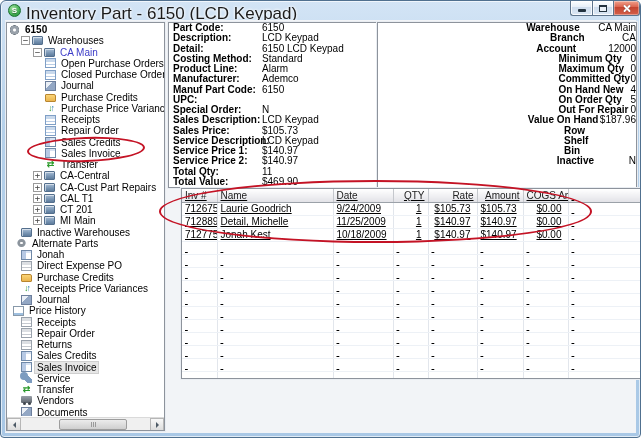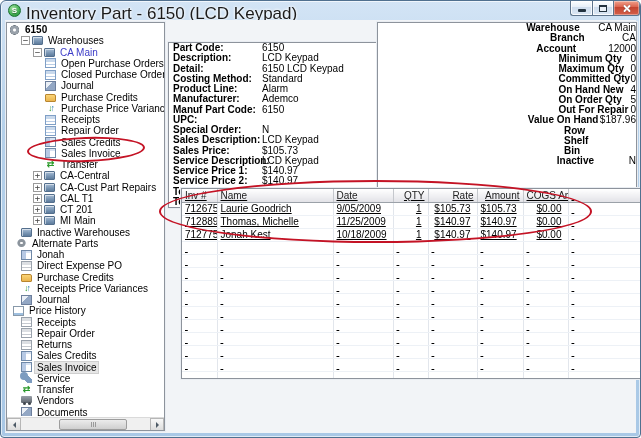--- a/index.html
+++ b/index.html
@@ -75,21 +75,21 @@
   .sb-btn{position:absolute;top:0;width:14px;height:13px;background:linear-gradient(#f8f8f8,#dddddd);
     border:1px solid #b6b6b6;display:flex;align-items:center;justify-content:center;}
   .sb-btn.left{left:0;}
   .sb-btn.right{right:0;}
   .tri-l{width:0;height:0;border:3px solid transparent;border-right-color:#4d5a66;margin-left:-3px;}
   .tri-r{width:0;height:0;border:3px solid transparent;border-left-color:#4d5a66;margin-right:-3px;}
   .sb-thumb{position:absolute;left:52px;top:1px;width:68px;height:11px;background:linear-gradient(#ececec,#cfcfcf);
     border:1px solid #9d9d9d;border-radius:2px;display:flex;align-items:center;justify-content:center;gap:1px;}
   .sb-thumb i{display:block;width:1px;height:5px;background:#9a9a9a;}
   
-  .part-panel{left:163px;top:2px;width:240px;height:166px;overflow:hidden;margin-top:20px;}
+  .part-panel{left:163px;top:2px;width:240px;height:166px;overflow:hidden;}
   .wh-panel{left:372px;top:2px;width:260px;height:166px;overflow:hidden;}
   .drow{height:10.25px;display:flex;align-items:center;font-size:10px;line-height:10px;white-space:nowrap;}
   .part-panel .drow{padding-left:4px;}
   .wh-panel .drow{padding-left:16px;justify-content:flex-end;}
   .dlbl{font-weight:bold;flex:0 0 auto;color:#000;}
   .part-panel .dlbl{width:89px;}
   .wh-panel .dlbl{width:72px;}
   .dval{color:#000;}
   
   .grid-panel{left:176px;top:168px;width:469px;height:191px;overflow:hidden;text-decoration:underline;}
@@ -442,30 +442,30 @@
               <th class="r">Rate</th>
               <th class="r">Amount</th>
               <th class="r">COGS Amt</th>
               <th>&nbsp;</th>
             </tr>
           </thead>
         <tbody>
             <tr>
               <td>712675</td>
               <td>Laurie Goodrich</td>
-              <td>9/05/2009</td>
+              <td>9/24/2009</td>
               <td class="r">1</td>
               <td class="r">$105.73</td>
               <td class="r">$105.73</td>
               <td class="r">$0.00</td>
               <td>&nbsp;</td>
             </tr>
             <tr>
               <td>712889</td>
-              <td>Thomas, Michelle</td>
+              <td>Detail, Michelle</td>
               <td>11/25/2009</td>
               <td class="r">1</td>
               <td class="r">$140.97</td>
               <td class="r">$140.97</td>
               <td class="r">$0.00</td>
               <td>&nbsp;</td>
             </tr>
             <tr>
               <td>712775</td>
               <td>Jonah Kest</td>

